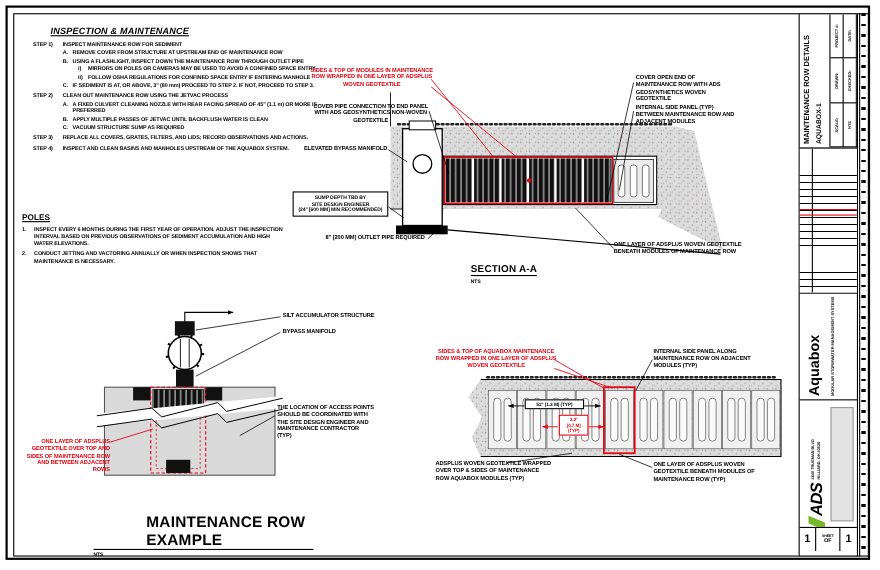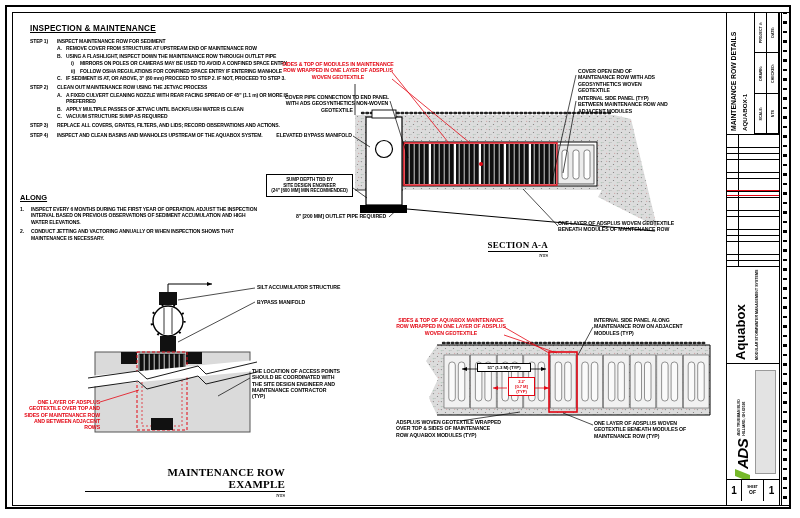--- a/index.html
+++ b/index.html
@@ -7,26 +7,26 @@
          font-family:"Liberation Sans",sans-serif;color:#000;}
   .outerb{position:absolute;left:5px;top:5px;width:786px;height:504px;border:2px solid #000;box-sizing:border-box;}
   .innerb{position:absolute;left:12px;top:12px;width:778px;height:494px;border:1px solid #000;box-sizing:border-box;}
   svg.lines{position:absolute;left:0;top:0;z-index:1;}
   .t{position:absolute;z-index:2;font-weight:bold;font-size:5.2px;line-height:1.22;
      letter-spacing:-0.1px;text-transform:uppercase;}
   .tc{text-align:center}.tr{text-align:right}
   .red{color:#e30613}
   .box{border:0.8px solid #000;background:#fff;padding:2px 2px;box-sizing:border-box;}
   .rbox{border:1px solid #e30613;background:#fff;padding:1px 0;box-sizing:border-box;}
-  .dtitle{position:absolute;z-index:2;text-align:right;font-family:Liberation Serif, serif;}
+  .dtitle{position:absolute;z-index:2;text-align:left;}
   .dtitle .tt{display:inline-block;font-weight:bold;font-size:9px;letter-spacing:0.2px;
               border-bottom:1.2px solid #000;padding-bottom:1px;}
   .dtitle .nts{font-weight:bold;font-size:4.5px;margin-top:1px;}
   .insp{position:absolute;left:30px;top:24px;width:274px;z-index:2;}
-  .insp h1{margin:0 0 5px 0;font-size:8.2px;font-weight:bold;text-decoration:underline;letter-spacing:0.2px;}
+  .insp h1{margin:0 0 5px 16px;font-size:8.2px;font-weight:bold;text-decoration:underline;letter-spacing:0.2px;font-style:italic;}
   .notes{position:absolute;left:20px;top:193px;width:242px;z-index:2;}
   .notes h1{margin:0 0 4px 0;font-size:7.5px;font-weight:bold;text-decoration:underline;}
   .bt{font-size:5px;line-height:1.28;font-weight:bold;letter-spacing:-0.12px;}
   .srow{display:flex;margin-top:3px;}
   .slbl{width:27px;flex:none;}
   .sbody{flex:1;}
   .sub{display:flex;margin-top:1px;}
   .sublbl{width:9px;flex:none;}
   .subsub{display:flex;margin-left:14px;margin-top:1px;}
   .nlbl{width:11px;flex:none;}
@@ -225,21 +225,21 @@
       <div class="slbl">STEP 3)</div>
       <div class="sbody">REPLACE ALL COVERS, GRATES, FILTERS, AND LIDS; RECORD OBSERVATIONS AND ACTIONS.</div>
     </div>
     <div class="srow bt">
       <div class="slbl">STEP 4)</div>
       <div class="sbody">INSPECT AND CLEAN BASINS AND MANHOLES UPSTREAM OF THE AQUABOX SYSTEM.</div>
     </div>
   </div>
 
   <div class="notes">
-    <h1>ALONG</h1>
+    <h1>POLES</h1>
     <div class="srow bt">
       <div class="nlbl">1.</div>
       <div>INSPECT EVERY 6 MONTHS DURING THE FIRST YEAR OF OPERATION. ADJUST THE INSPECTION INTERVAL BASED ON PREVIOUS OBSERVATIONS OF SEDIMENT ACCUMULATION AND HIGH WATER ELEVATIONS.</div>
     </div>
     <div class="srow bt">
       <div class="nlbl">2.</div>
       <div>CONDUCT JETTING AND VACTORING ANNUALLY OR WHEN INSPECTION SHOWS THAT MAINTENANCE IS NECESSARY.</div>
     </div>
   </div>
 
@@ -258,21 +258,21 @@
   <div class="dtitle" style="left:428px;top:234px;width:120px;">
     <span class="tt">SECTION A-A</span>
     <div class="nts">NTS</div>
   </div>
 
   <div class="t" style="left:257px;top:284px;width:100px;">SILT ACCUMULATOR STRUCTURE</div>
   <div class="t" style="left:257px;top:299px;width:90px;">BYPASS MANIFOLD</div>
   <div class="t" style="left:252px;top:368px;width:88px;">THE LOCATION OF ACCESS POINTS SHOULD BE COORDINATED WITH THE SITE DESIGN ENGINEER AND MAINTENANCE CONTRACTOR (TYP)</div>
   <div class="t tr red" style="left:22px;top:399px;width:78px;">ONE LAYER OF ADSPLUS GEOTEXTILE OVER TOP AND SIDES OF MAINTENANCE ROW AND BETWEEN ADJACENT ROWS</div>
   <div class="dtitle" style="left:85px;top:466px;width:200px;">
-    <span class="tt" style="font-size:11px;padding-left:48px;">MAINTENANCE ROW EXAMPLE</span>
+    <span class="tt" style="font-size:14px;padding-left:48px;">MAINTENANCE ROW EXAMPLE</span>
     <div class="nts">NTS</div>
   </div>
 
   <div class="t tc red" style="left:396px;top:317px;width:110px;">SIDES &amp; TOP OF AQUABOX MAINTENANCE ROW WRAPPED IN ONE LAYER OF ADSPLUS WOVEN GEOTEXTILE</div>
   <div class="t" style="left:594px;top:317px;width:100px;">INTERNAL SIDE PANEL ALONG MAINTENANCE ROW ON ADJACENT MODULES (TYP)</div>
   <div class="t" style="left:396px;top:419px;width:105px;">ADSPLUS WOVEN GEOTEXTILE WRAPPED OVER TOP &amp; SIDES OF MAINTENANCE ROW AQUABOX MODULES (TYP)</div>
   <div class="t" style="left:594px;top:420px;width:108px;">ONE LAYER OF ADSPLUS WOVEN GEOTEXTILE BENEATH MODULES OF MAINTENANCE ROW (TYP)</div>
   <div class="t tc box" style="left:477px;top:363px;width:54px;font-size:4.4px;padding:1px;">51" (1.3 m) (TYP)</div>
   <div class="t tc rbox red" style="left:508px;top:377px;width:27px;font-size:4.2px;">
     <div>2.2'</div>

